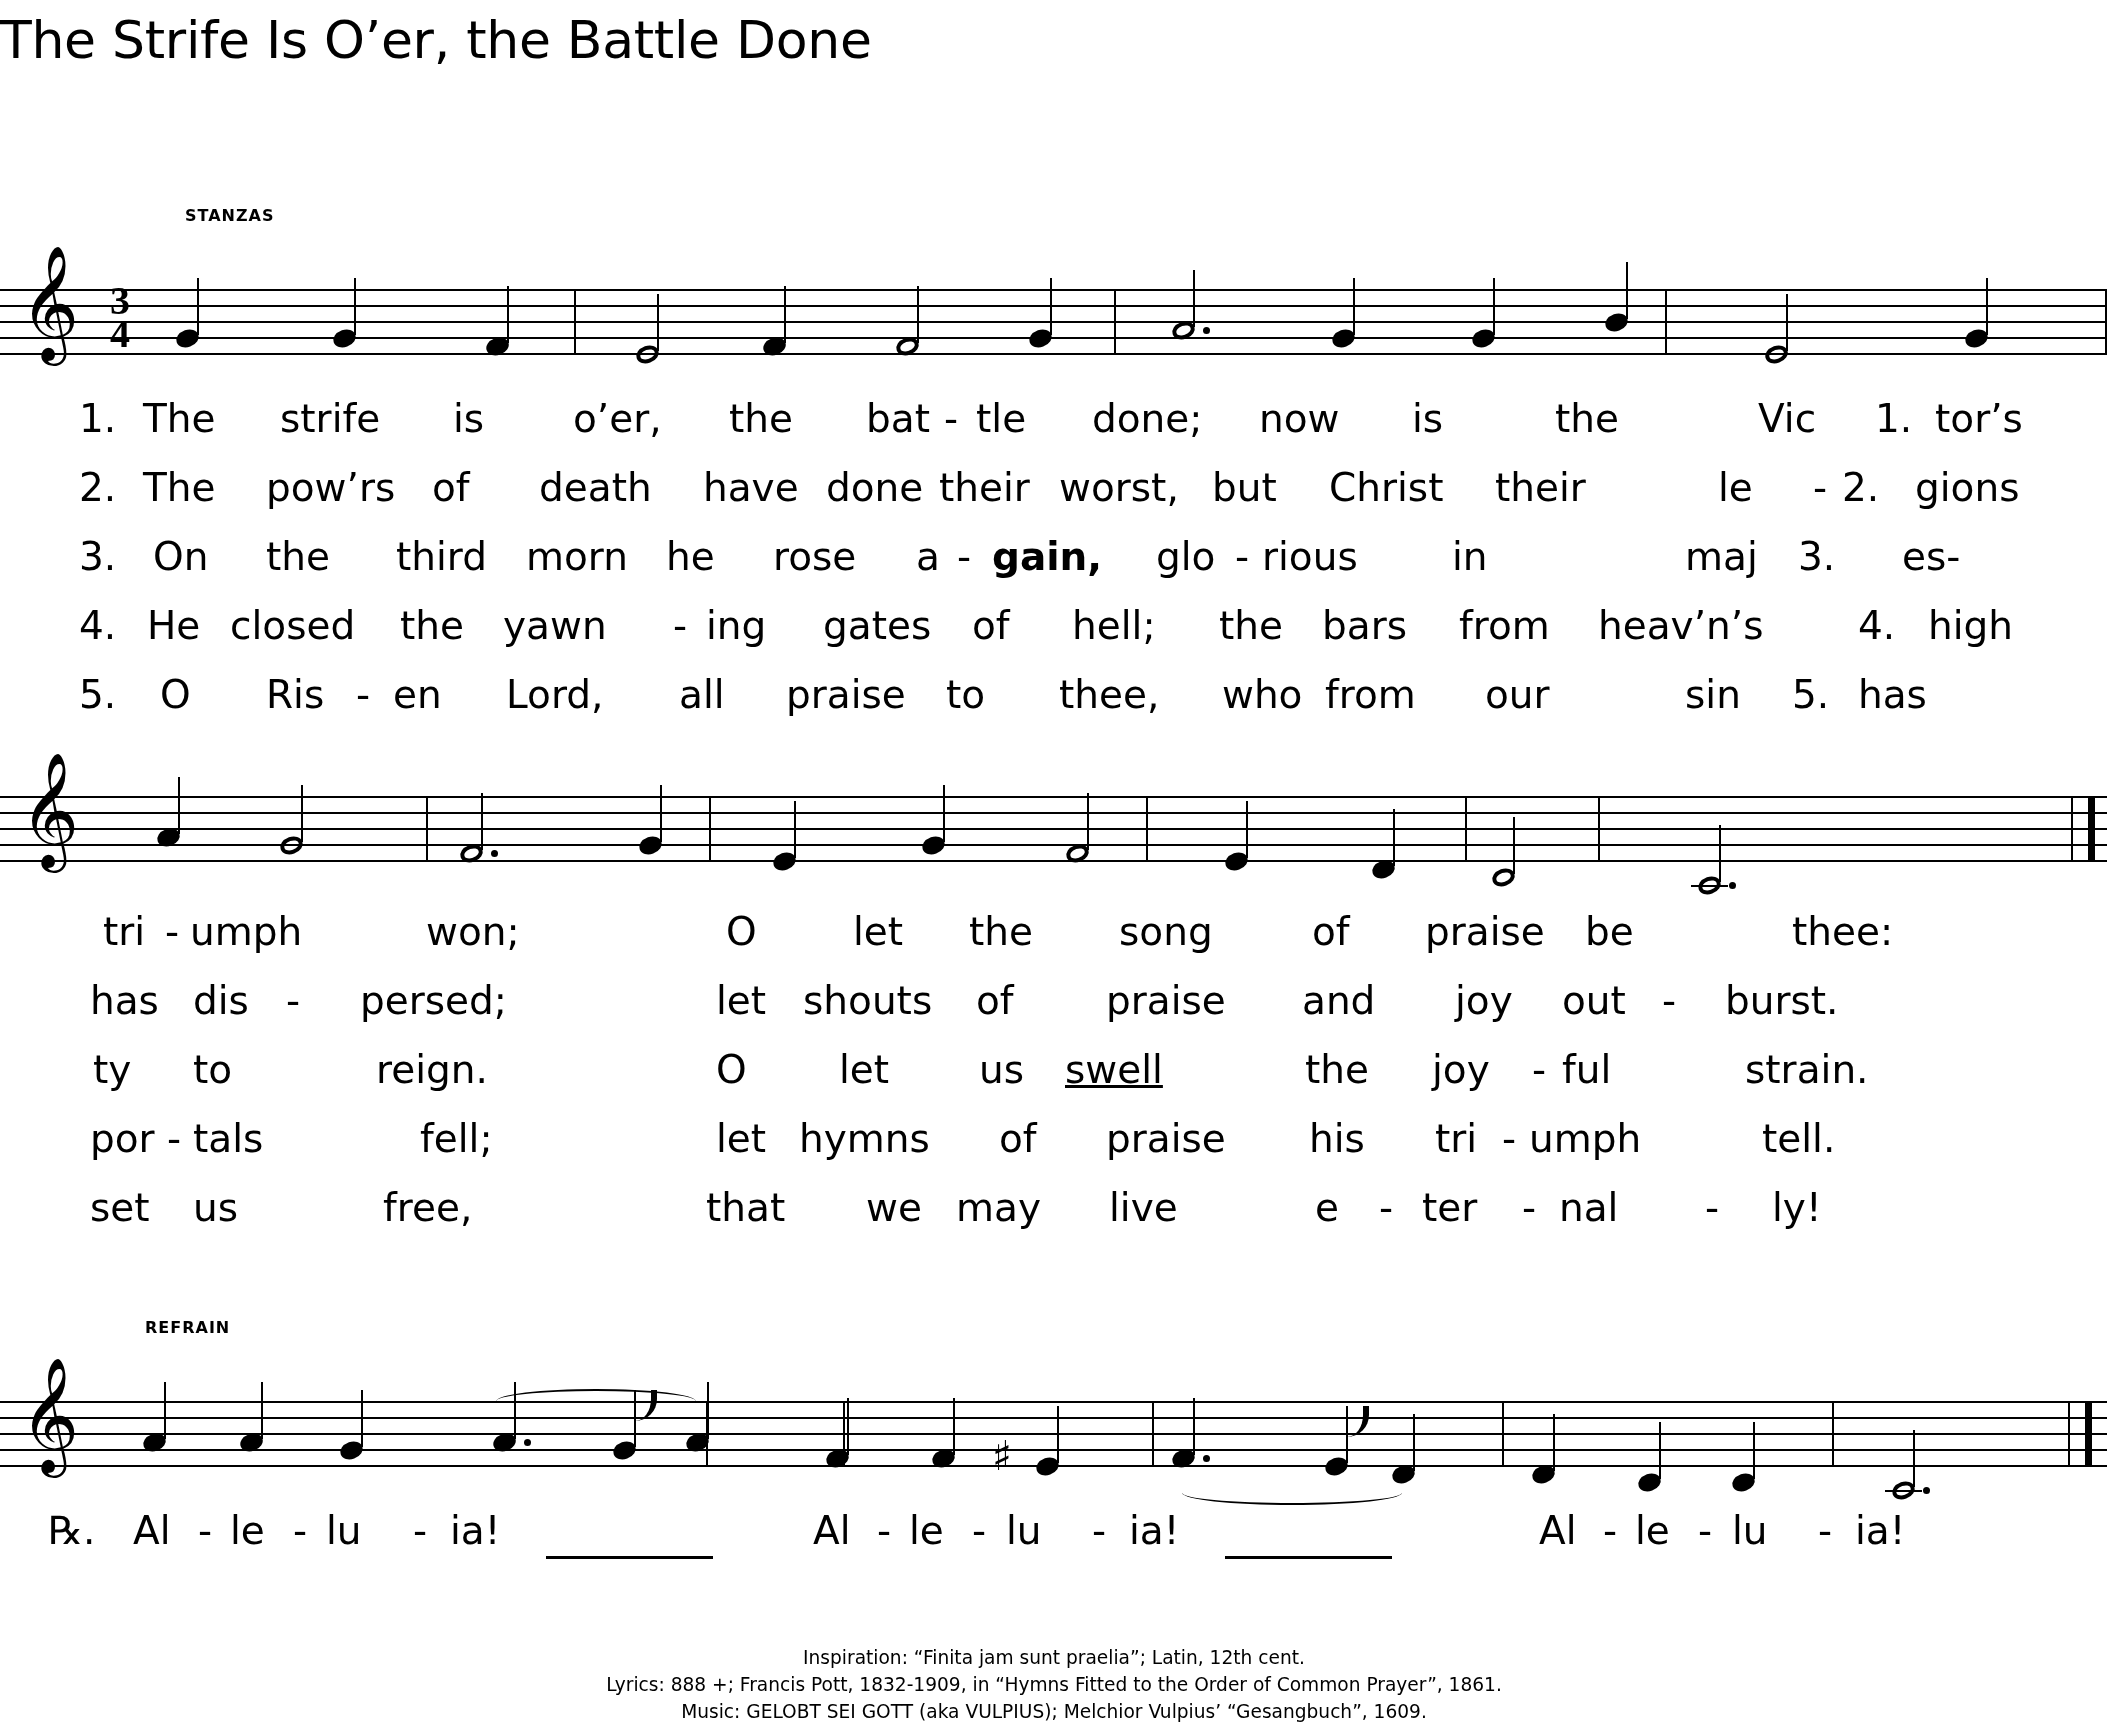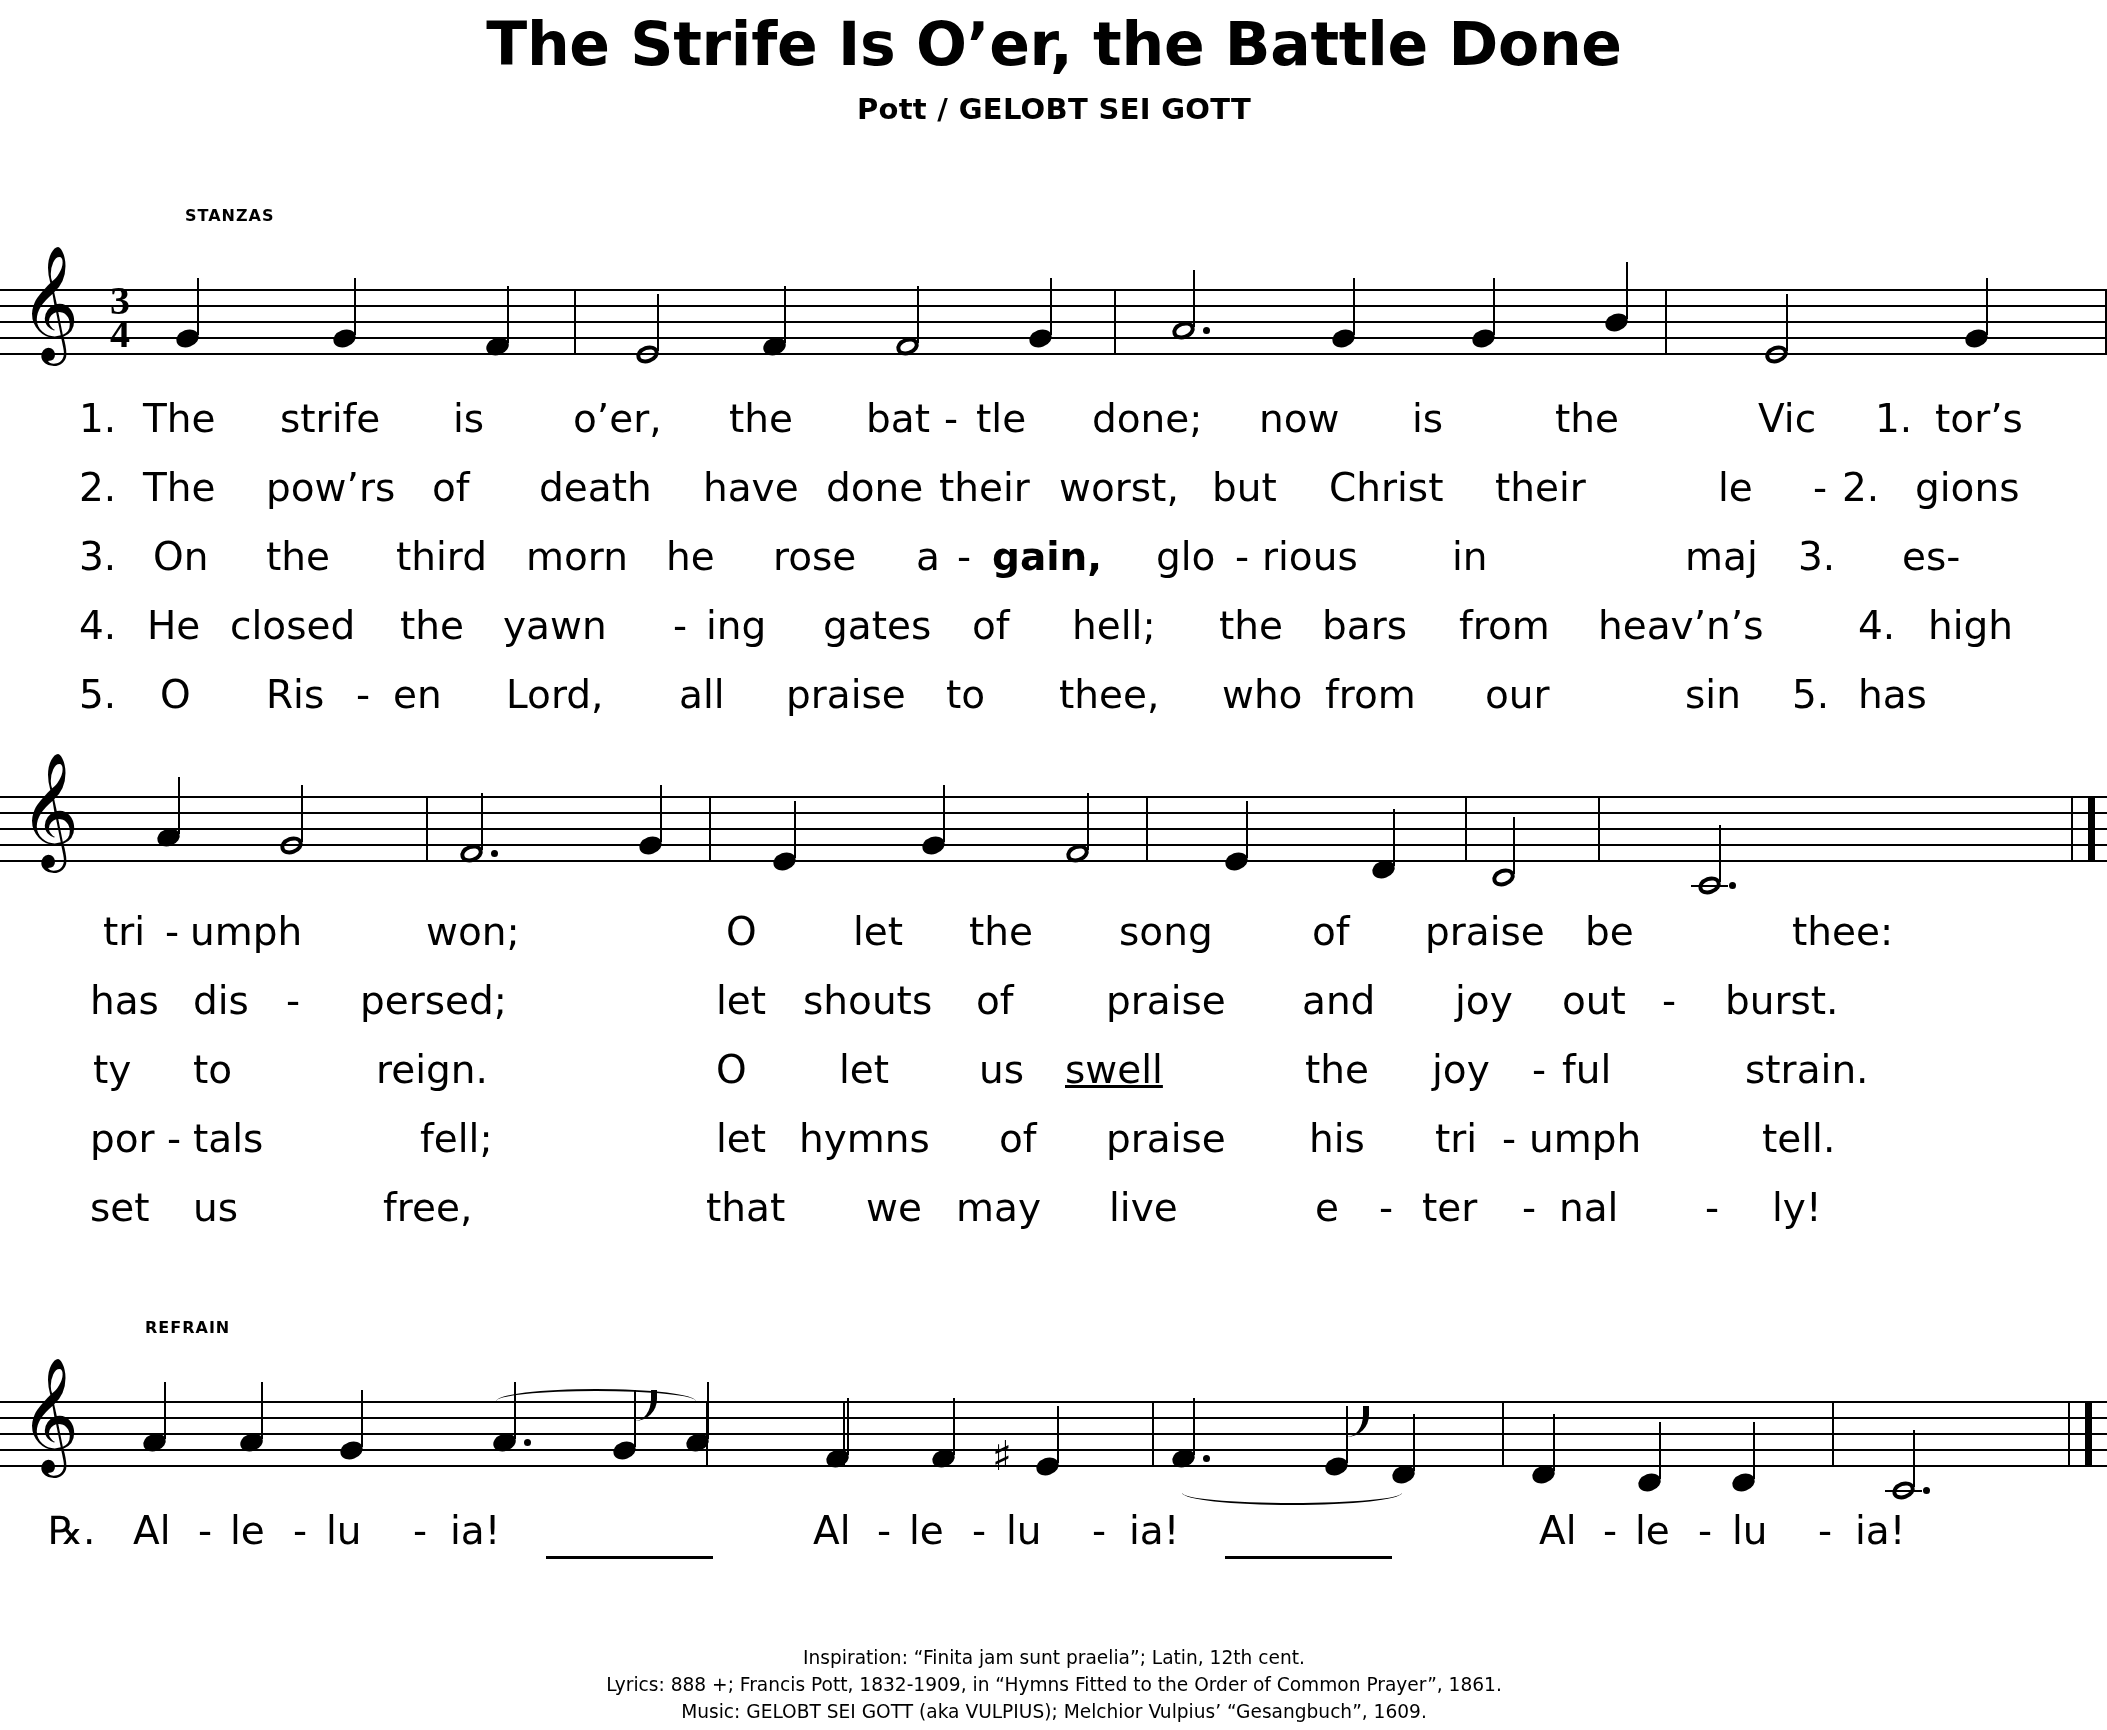--- a/index.html
+++ b/index.html
@@ -17,23 +17,22 @@
   }
   .page {
     width: 2108px;
     height: 1730px;
     position: relative;
     box-sizing: border-box;
     padding: 0;
   }
   
   .title {
-    text-align: center;
-    font-size: 60px;
-    font-weight: bold;
+    font-size: 52px;
+    font-weight: normal;
     letter-spacing: -0.3px;
     margin-top: 13.3px;
     line-height: 1.05;
   }
   .subtitle {
     text-align: center;
     font-size: 29px;
     font-weight: bold;
     margin-top: 16px;
     letter-spacing: 0.3px;
@@ -205,21 +204,20 @@
     font-size: 18.6px;
     line-height: 1.45;
   }
 </style>
 </head>
 <body>
 
 <div class="page">
 
   <div class="title">The Strife Is O’er, the Battle Done</div>
-  <div class="subtitle">Pott / GELOBT SEI GOTT</div>
 
   <div class="system" style="position:absolute; top:193px; left:0; height:346px;">
 
     <div class="section-label" style="left:185px; top:0px;">STANZAS</div>
 
     <div class="staff" style="top:83px;">
       <div class="line l0"></div>
       <div class="line l1"></div>
       <div class="line l2"></div>
       <div class="line l3"></div>

